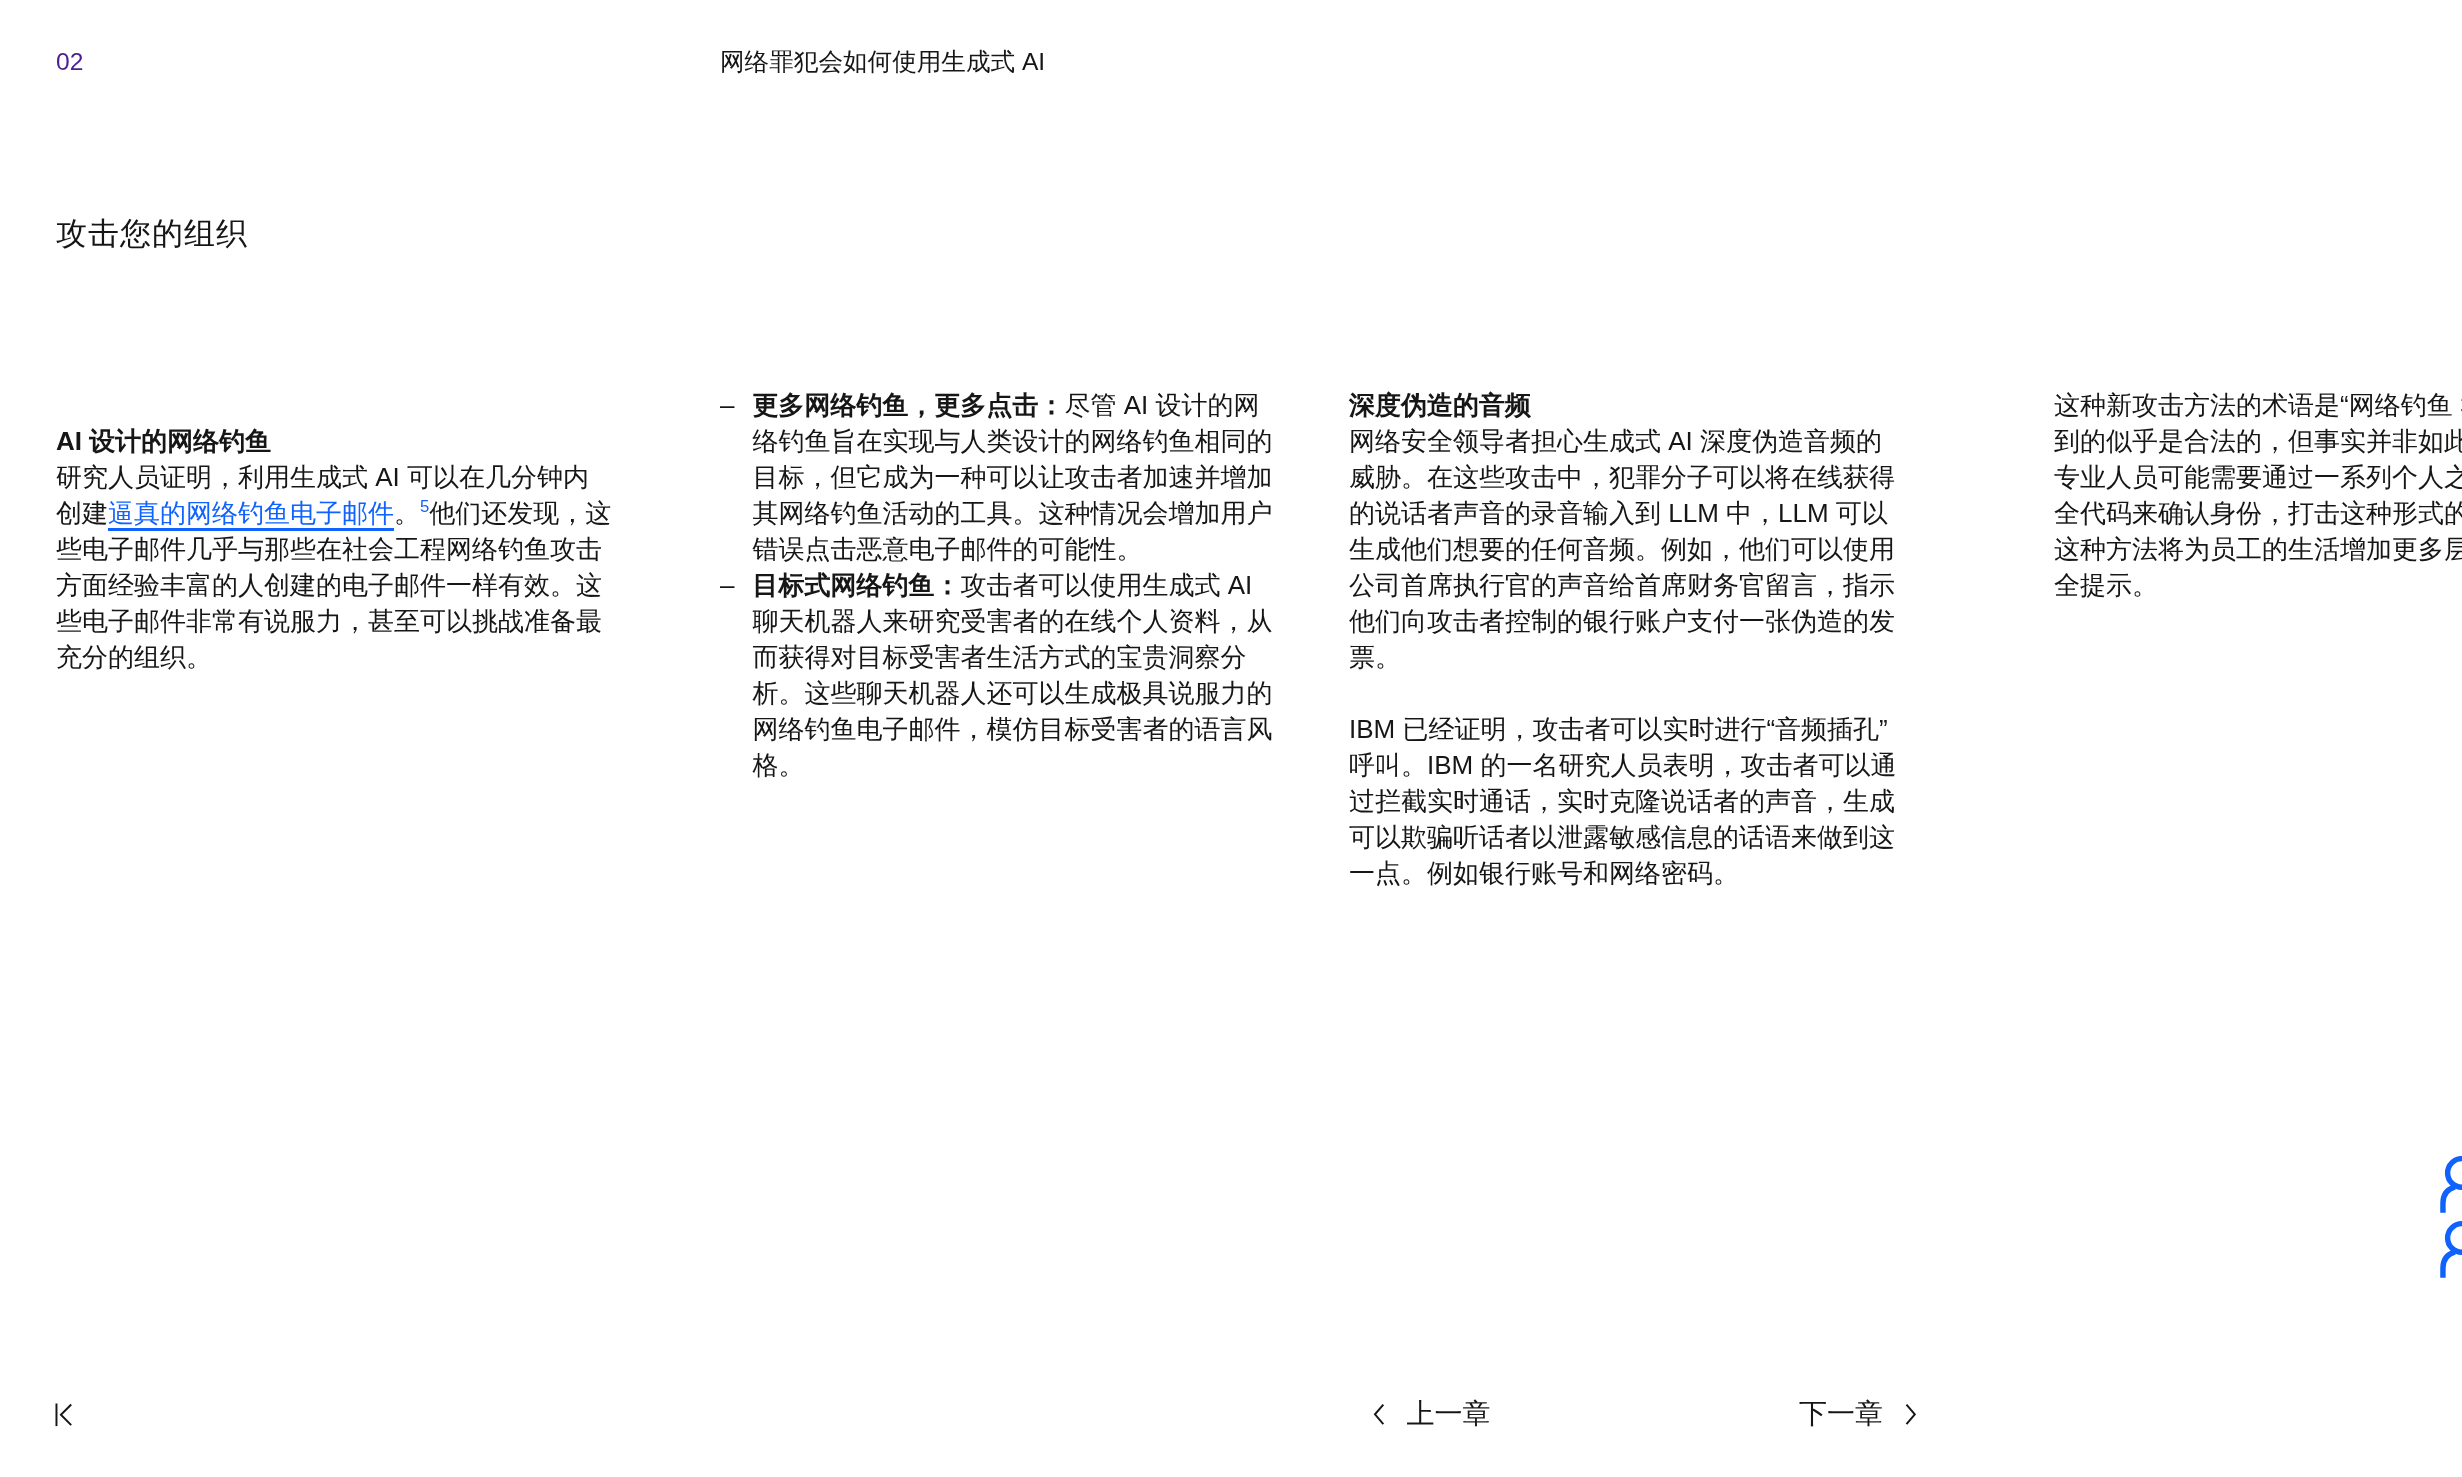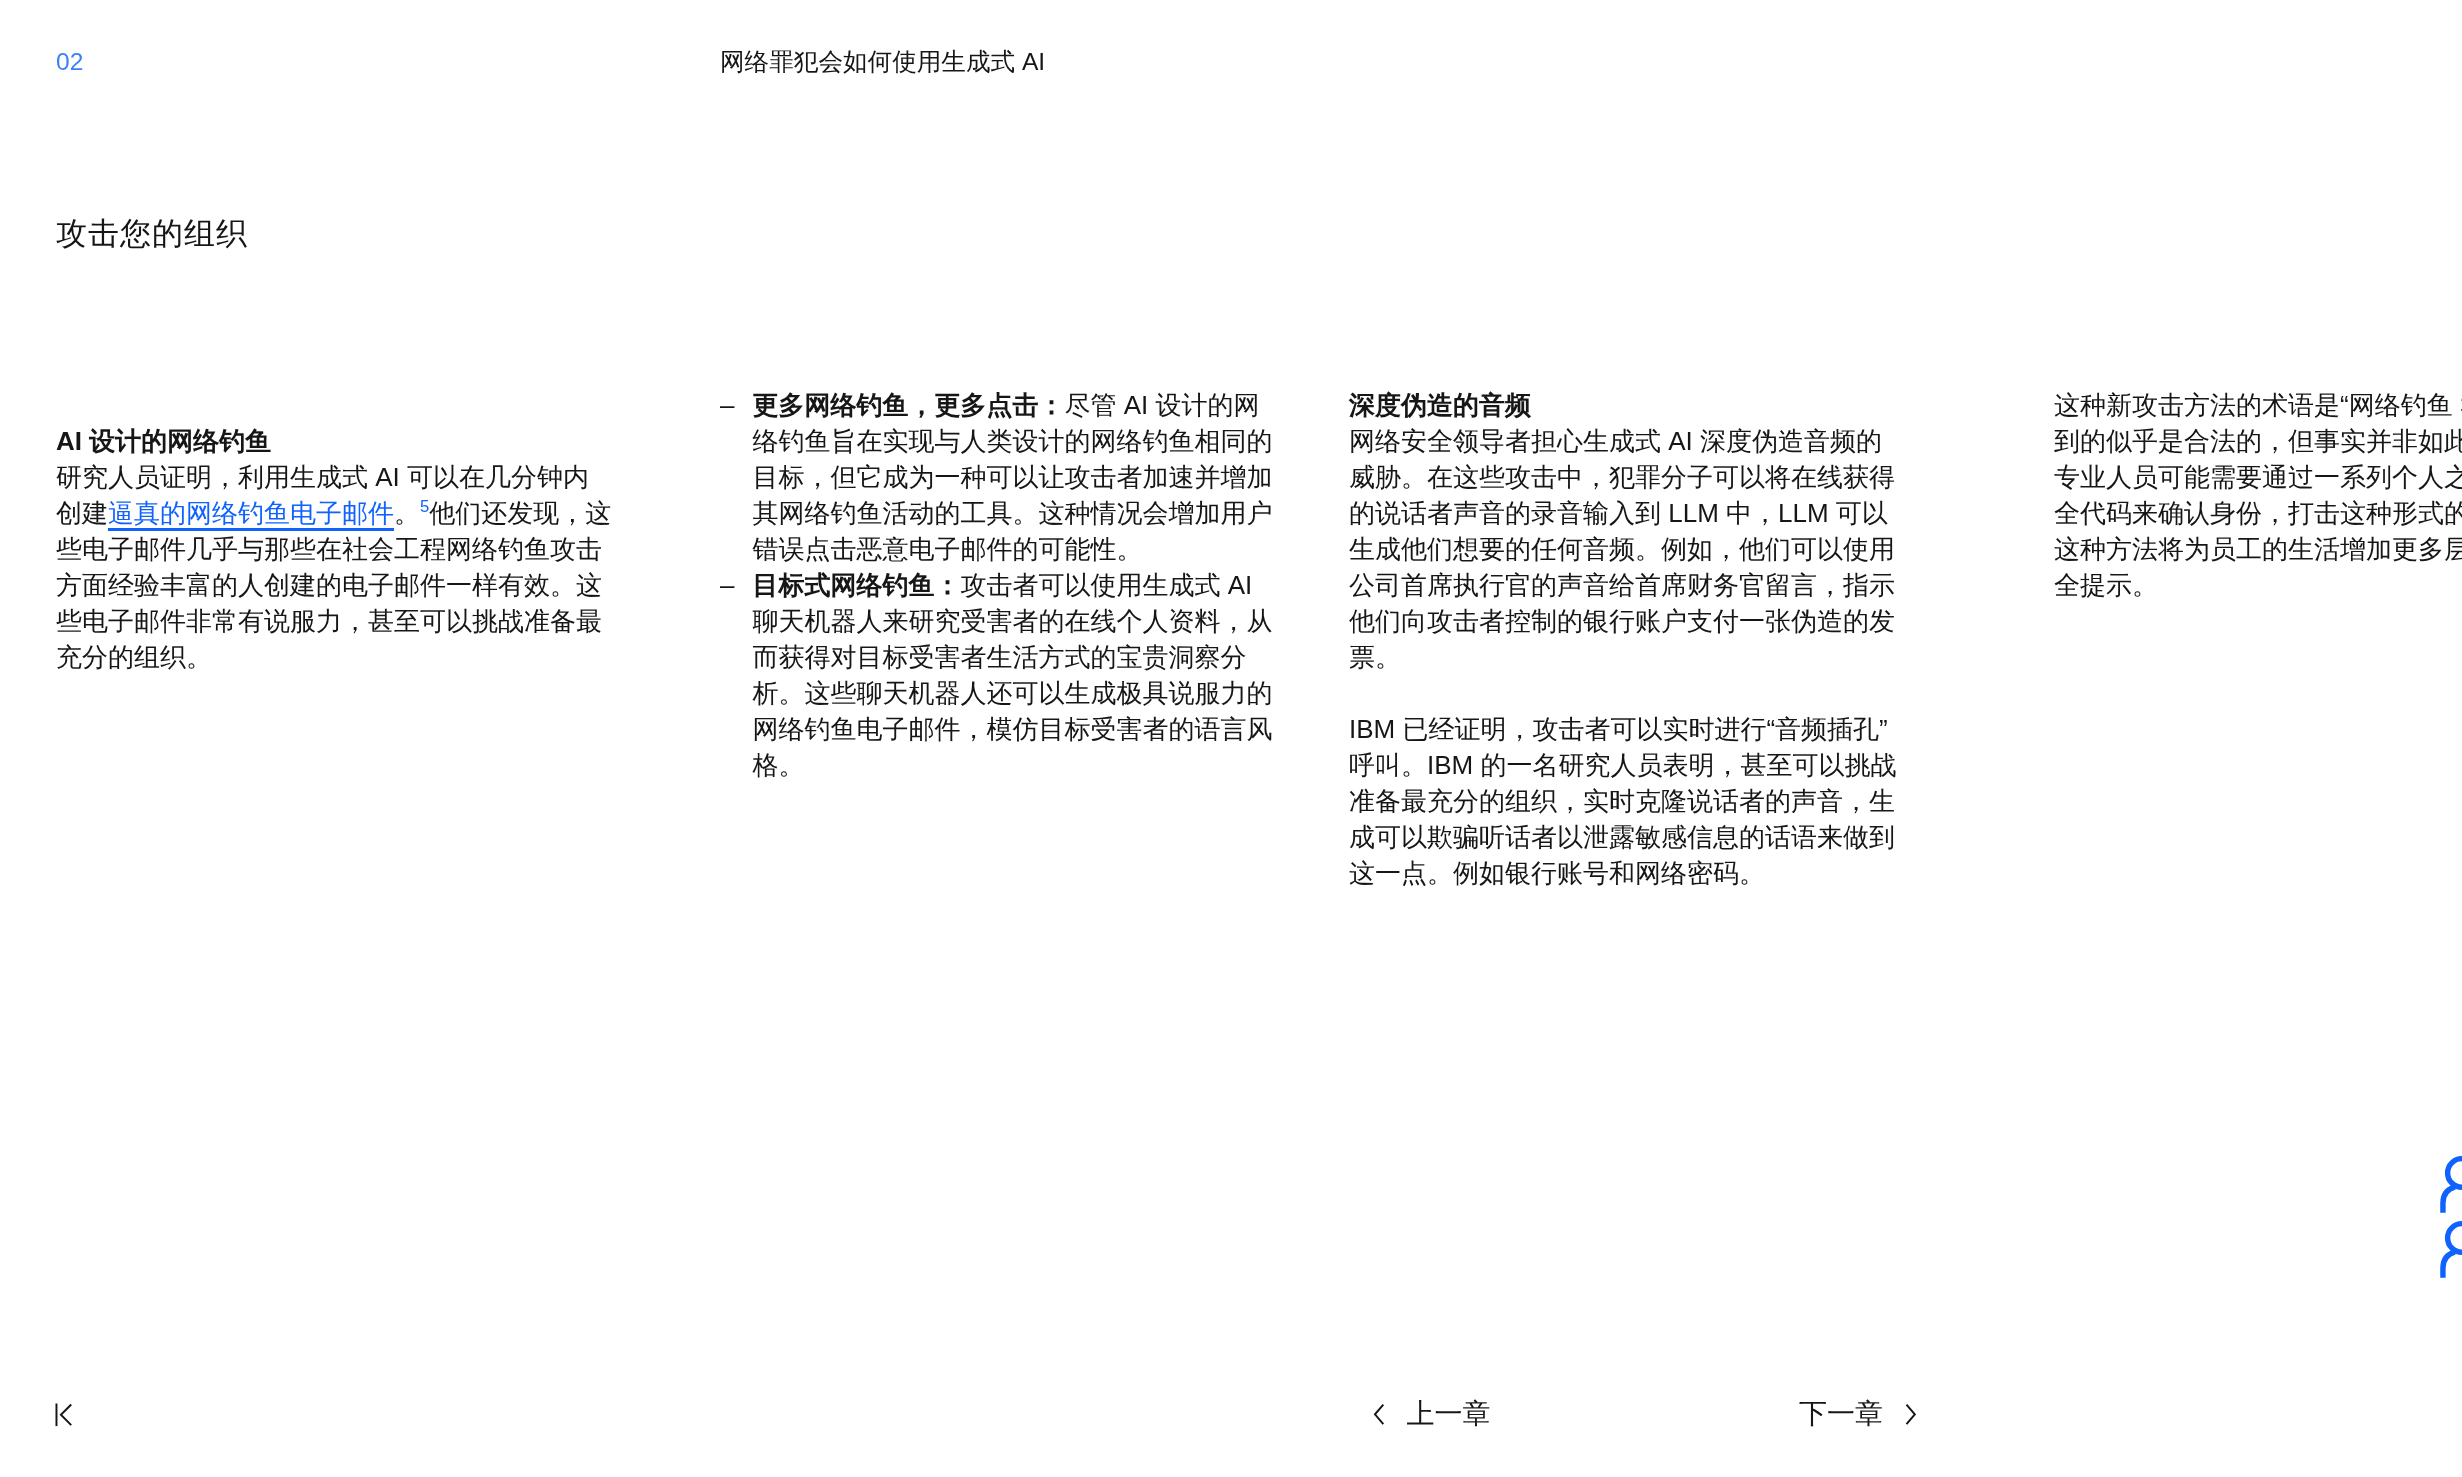--- a/index.html
+++ b/index.html
@@ -4,21 +4,21 @@
 <style>
   html,body{margin:0;padding:0;}
   body{
     width:2626px;height:1477px;background:#ffffff;
     font-family:"Liberation Sans","DejaVu Sans",sans-serif;
     color:#161616;position:relative;overflow:hidden;
     -webkit-font-smoothing:antialiased;
   }
   .abs{position:absolute;}
   
-  .hdr-num{left:56px;top:47px;font-size:24.6px;line-height:30.5px;color:#3b82f6;}
+  .hdr-num{left:56px;top:47px;font-size:24.6px;line-height:30.5px;color:#4c1d95;}
   .hdr-title{left:720px;top:47px;font-size:24.6px;line-height:30.5px;color:#161616;}
   
   .page-heading{left:56px;top:193px;font-size:31px;line-height:39px;font-weight:300;letter-spacing:1px;}
   
   .col{position:absolute;top:387px;width:556px;font-size:26px;line-height:36px;}
   .col-1{left:56px;} .col-2{left:720px;} .col-3{left:1349px;} .col-4{left:2054px;}
   .col p{margin:0;}
   .col p + p{margin-top:36px;}
   .subhead{margin:0;font-size:26px;line-height:36px;font-weight:700;}
   .subhead.gap-above{margin-top:36px;}
@@ -62,21 +62,21 @@
     <li>
       <span class="dash">–</span>
       <span class="li-text"><b>目标式网络钓鱼：</b><span>攻击者可以使用生成式 AI 聊天机器人来研究受害者的在线个人资料，从而获得对目标受害者生活方式的宝贵洞察分析。这些聊天机器人还可以生成极具说服力的网络钓鱼电子邮件，模仿目标受害者的语言风格。</span></span>
     </li>
   </ul>
 </div>
 
 <div class="col col-3">
   <h3 class="subhead">深度伪造的音频</h3>
   <p>网络安全领导者担心生成式 AI 深度伪造音频的威胁。在这些攻击中，犯罪分子可以将在线获得的说话者声音的录音输入到 LLM 中，LLM 可以生成他们想要的任何音频。例如，他们可以使用公司首席执行官的声音给首席财务官留言，指示他们向攻击者控制的银行账户支付一张伪造的发票。</p>
-  <p>IBM 已经证明，攻击者可以实时进行“音频插孔”呼叫。IBM 的一名研究人员表明，甚至可以挑战准备最充分的组织，实时克隆说话者的声音，生成可以欺骗听话者以泄露敏感信息的话语来做到这一点。例如银行账号和网络密码。</p>
+  <p>IBM 已经证明，攻击者可以实时进行“音频插孔”呼叫。IBM 的一名研究人员表明，攻击者可以通过拦截实时通话，实时克隆说话者的声音，生成可以欺骗听话者以泄露敏感信息的话语来做到这一点。例如银行账号和网络密码。</p>
 </div>
 
 <div class="col col-4">
   <p>这种新攻击方法的术语是“网络钓鱼 3.0”，您所听到的似乎是合法的，但事实并非如此。网络安全专业人员可能需要通过一系列个人之间使用的安全代码来确认身份，打击这种形式的网络攻击。这种方法将为员工的生活增加更多层次的网络安全提示。</p>
 </div>
 
 <div class="abs people">
   <svg width="131" height="122" viewBox="0 0 266 247" aria-hidden="true">
     <defs>
       <g id="person" fill="none" stroke="#0f62fe" stroke-width="11">

